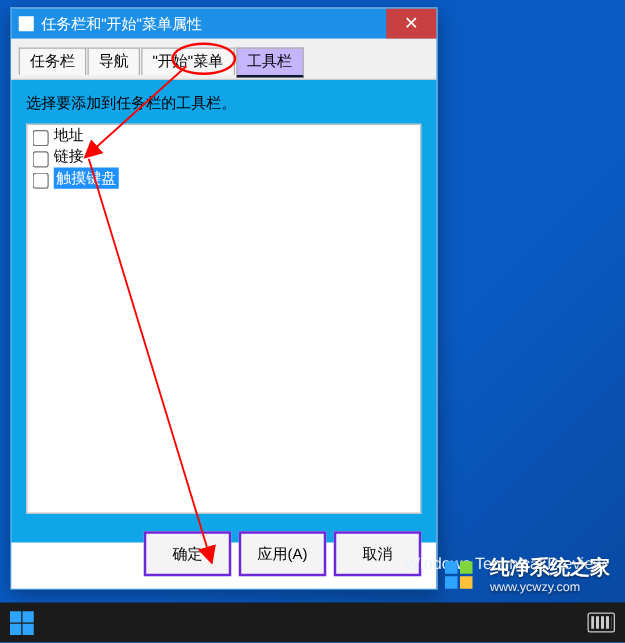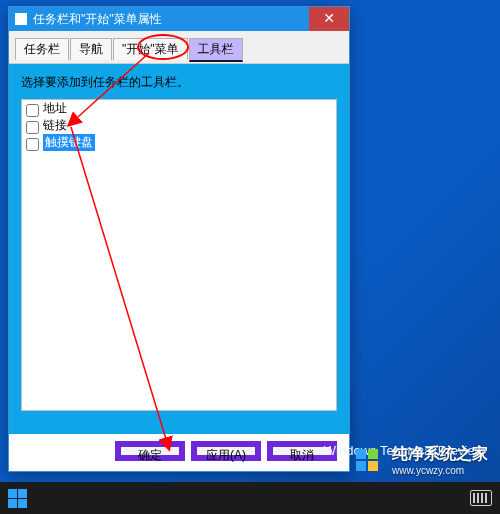--- a/index.html
+++ b/index.html
@@ -18,21 +18,21 @@
   
   .dlg-body{padding:10px 12px 0 12px;height:360px;background:#0ea5e9;position:relative}
   .instruction{margin-bottom:8px}
   .listbox{border:1px solid #bfbfbf;height:310px;background:#fff;overflow:auto}
   .item{display:flex;align-items:flex-end;height:17px;padding:0 4px}
   .item input[type=checkbox]{margin:0 4px 0 0;width:13px;height:13px}
   .item .lbl{font-size:12px}
   .item.sel .lbl{background:#1e90ff;color:#fff;padding:0 2px}
   
   .btnrow{position:absolute;right:12px;bottom:10px;display:flex;gap:6px}
-  .btn{min-width:70px;height:20px;border:6px solid #6d28d9;background:#f4f4f4;font-size:12px;cursor:pointer;padding:0 8px}
+  .btn{min-width:70px;height:36px;border:2px solid #6d28d9;background:#f4f4f4;font-size:12px;cursor:pointer;padding:0 8px}
   
   svg.anno{position:absolute;left:0;top:0;pointer-events:none}
   
   .taskbar{position:absolute;left:0;bottom:0;width:500px;height:32px;background:#1b1b1b;display:flex;align-items:center;justify-content:space-between;padding:0 8px;box-sizing:border-box}
   .winlogo{display:grid;grid-template-columns:9px 9px;grid-template-rows:9px 9px;gap:1px;cursor:pointer}
   .winlogo span{background:#2fa4ff}
   .tray{display:flex;align-items:center;gap:10px;color:#fff;font-size:12px}
   .kbd-ico{width:20px;height:14px;border:1px solid #ccc;border-radius:2px;position:relative}
   .kbd-ico::before{content:"";position:absolute;left:2px;top:2px;right:2px;bottom:2px;background:repeating-linear-gradient(90deg,#ccc 0 2px,transparent 2px 4px)}
   

